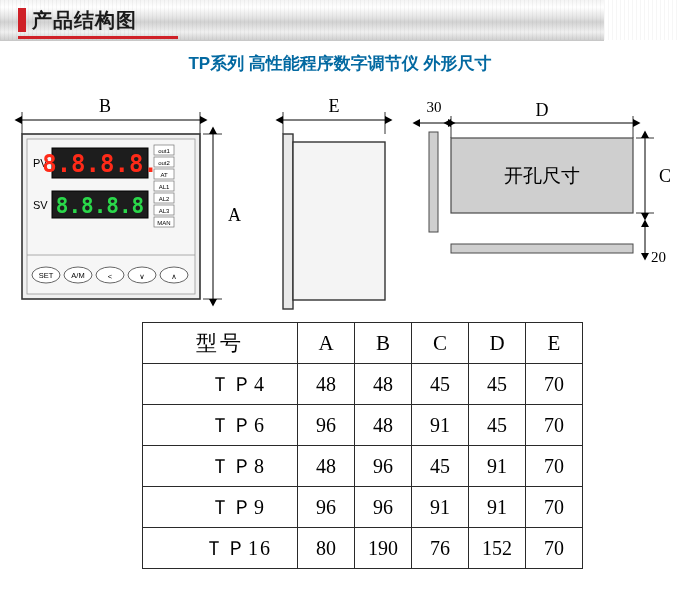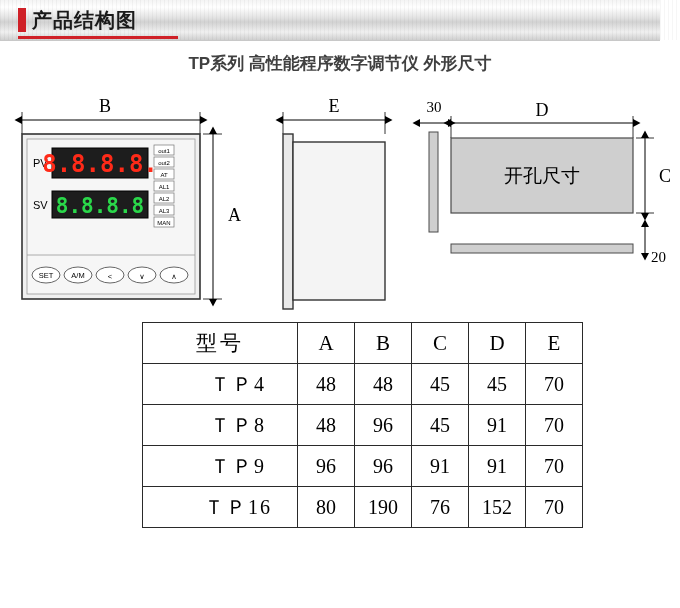--- a/index.html
+++ b/index.html
@@ -12,21 +12,21 @@
     background: #ffffff;
     font-family: "Liberation Sans", sans-serif;
     position: relative;
     overflow: hidden;
   }
 
   
   #banner {
     position: absolute;
     left: 0; top: 0;
-    width: 660px; height: 40px;
+    width: 604px; height: 40px;
     background: linear-gradient(to bottom,
         #f4f4f4 0%, #ffffff 18%, #e2e2e2 45%,
         #d2d2d2 55%, #f0f0f0 80%, #cfcfcf 100%);
     border-bottom: 1px solid #c8c8c8;
   }
   #banner-stripes {
     position: absolute;
     left: 0; top: 0; width: 680px; height: 40px;
     background-image: repeating-linear-gradient(
         to right, rgba(0,0,0,0.035) 0px, rgba(0,0,0,0.035) 1px,
@@ -55,21 +55,21 @@
   }
 
   
   #subtitle {
     position: absolute;
     left: 0; top: 52px;
     width: 680px;
     text-align: center;
     font-size: 17px;
     font-weight: bold;
-    color: #404040;
+    color: #0369a1;
   }
 
   
   #drawing {
     position: absolute;
     left: 0; top: 90px;
     width: 680px; height: 230px;
   }
   #drawing svg { display: block; }
 
@@ -235,20 +235,28 @@
     <tbody>
       <tr>
         <td class="c0 model-cell">ＴＰ4</td>
         <td class="cN">48</td>
         <td class="cN">48</td>
         <td class="cN">45</td>
         <td class="cN">45</td>
         <td class="cN">70</td>
       </tr>
       <tr>
+        <td class="c0 model-cell">ＴＰ6</td>
+        <td class="cN">96</td>
+        <td class="cN">48</td>
+        <td class="cN">91</td>
+        <td class="cN">45</td>
+        <td class="cN">70</td>
+      </tr>
+      <tr>
         <td class="c0 model-cell">ＴＰ8</td>
         <td class="cN">48</td>
         <td class="cN">96</td>
         <td class="cN">45</td>
         <td class="cN">91</td>
         <td class="cN">70</td>
       </tr>
       <tr>
         <td class="c0 model-cell">ＴＰ9</td>
         <td class="cN">96</td>

